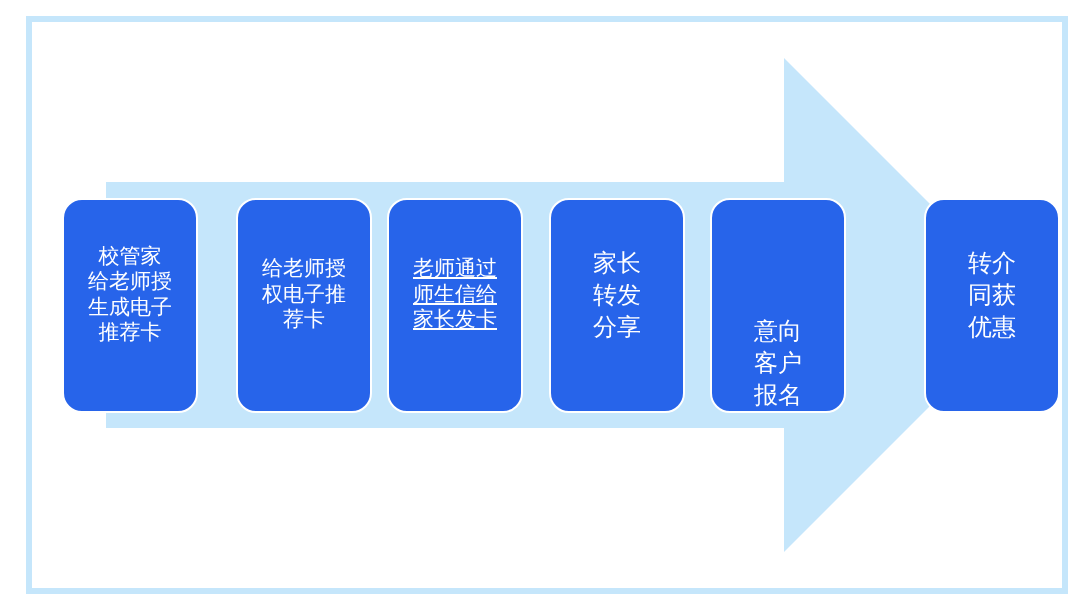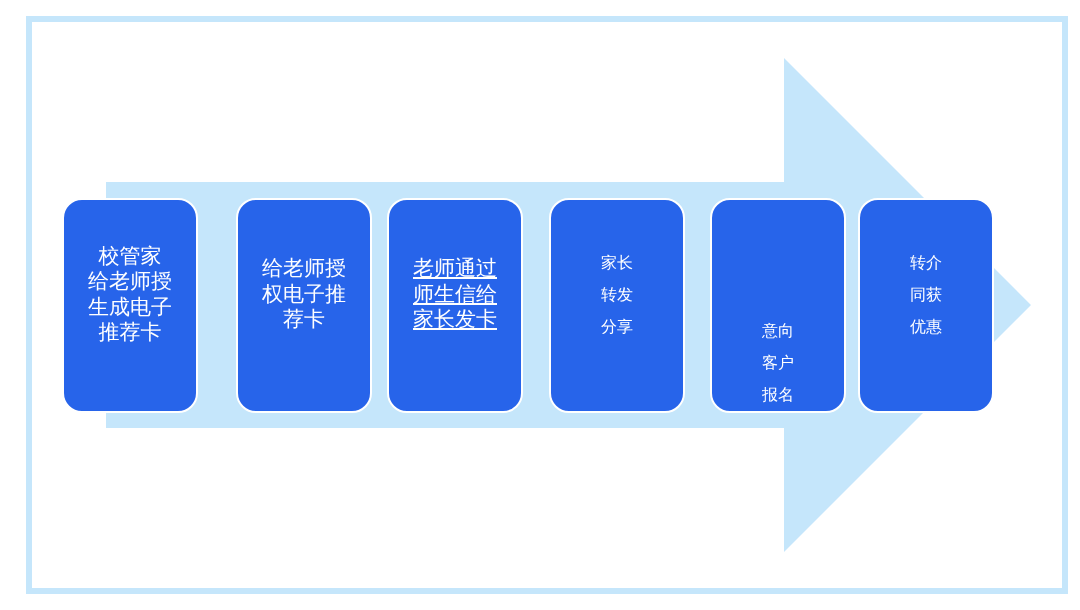--- a/index.html
+++ b/index.html
@@ -40,21 +40,21 @@
   .step .label {
     white-space: pre-line;
     display: block;
   }
   .step.small .label {
     font-size: 21px;
     line-height: 25.5px;
     margin-top: -22px;
   }
   .step.large .label {
-    font-size: 16px;
+    font-size: 24px;
     line-height: 32px;
     margin-top: -22px;
   }
 </style>
 </head>
 <body>
 
 <div class="frame"></div>
 
 <svg class="arrow" viewBox="0 0 1080 610" xmlns="http://www.w3.org/2000/svg">
@@ -85,17 +85,17 @@
 转发
 分享</span>
 </div>
 
 <div class="step large" style="left:710px;align-items:flex-end;">
   <span class="label">意向
 客户
 报名</span>
 </div>
 
-<div class="step large" style="left:858px;">
+<div class="step large" style="left:924px;">
   <span class="label">转介
 同获
 优惠</span>
 </div>
 
 </body></html>

